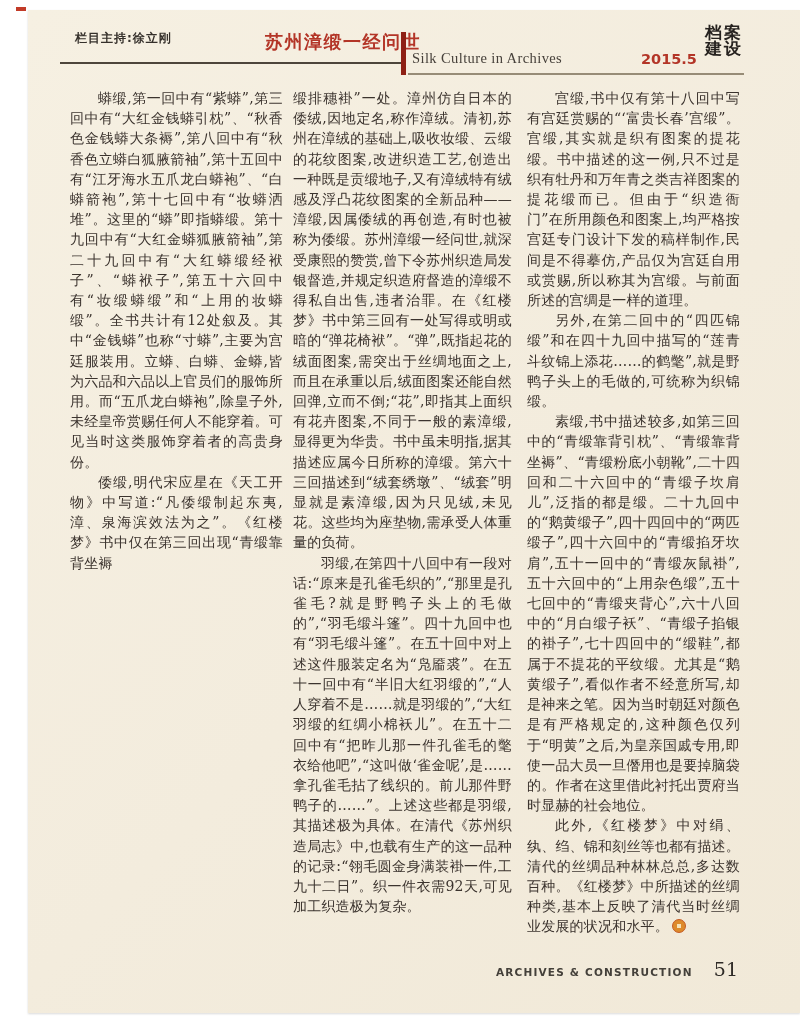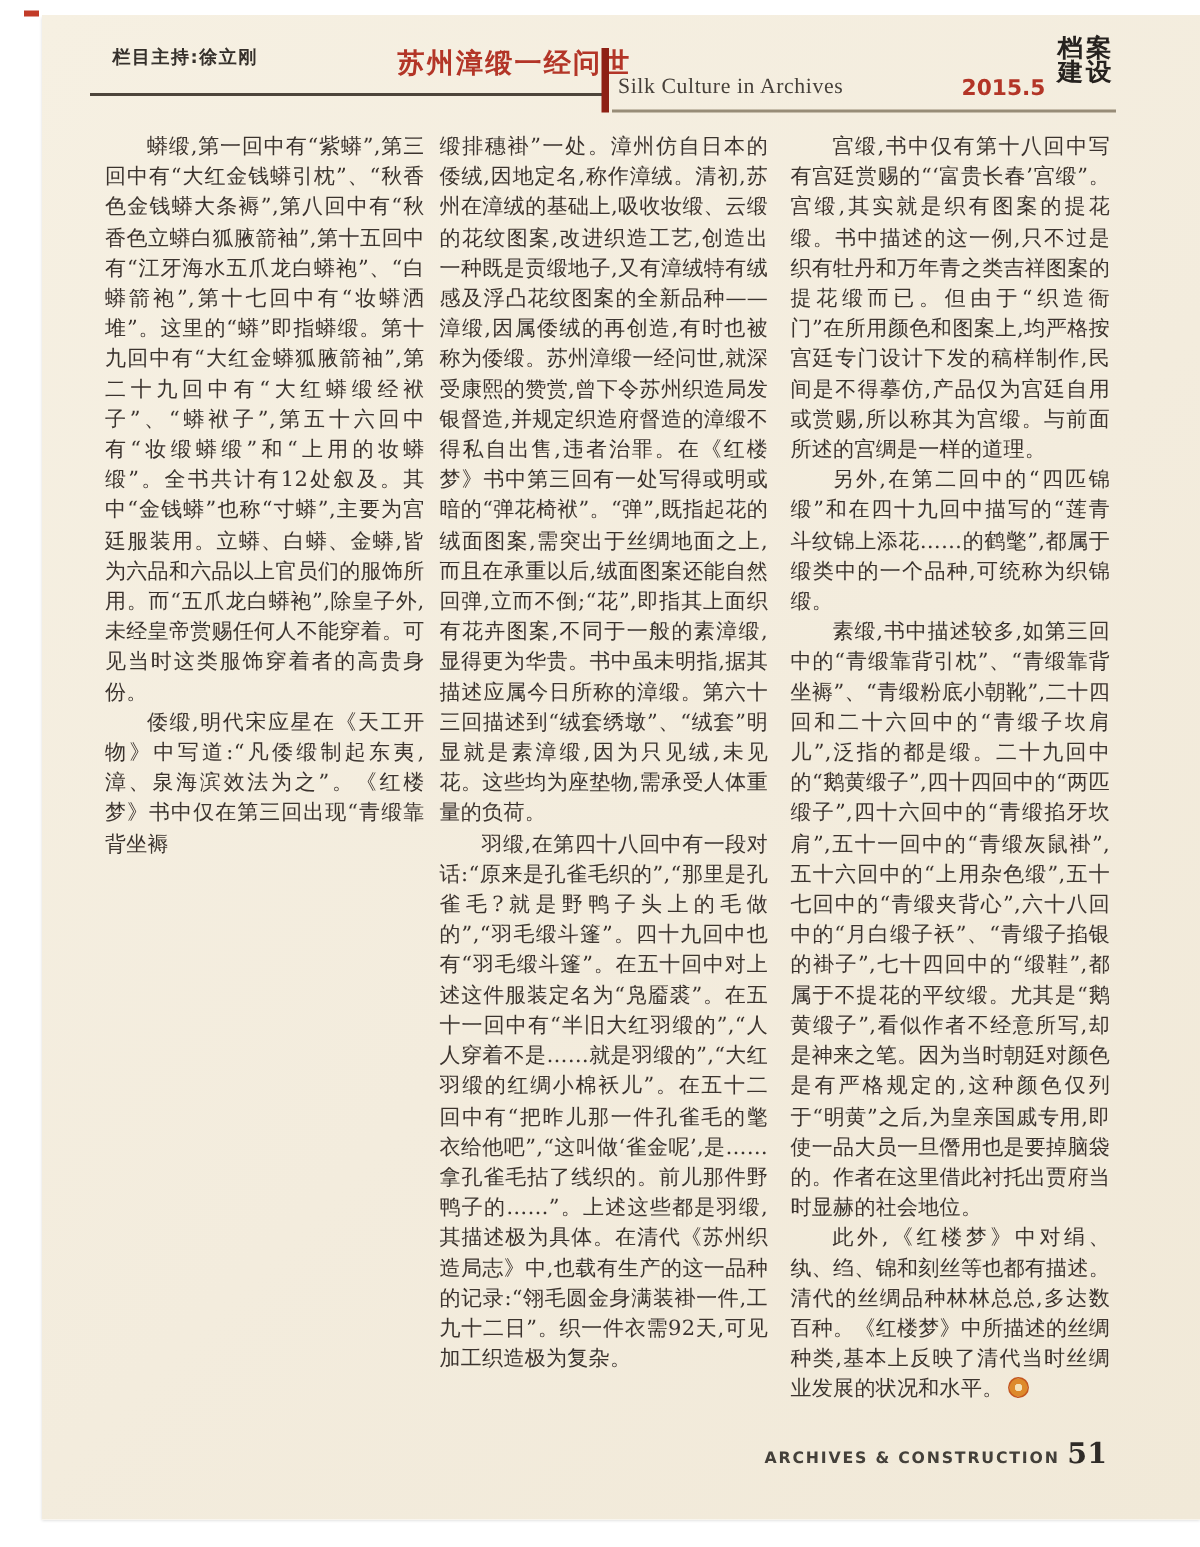--- a/index.html
+++ b/index.html
@@ -65,21 +65,21 @@
   
   .footer{
     position:absolute;top:948px;right:62px;white-space:nowrap;
     color:#3e3831;
   }
   .journal-en{
     font-size:10.5px;font-weight:bold;letter-spacing:1.2px;color:#44403a;
     font-family:"DejaVu Sans","Liberation Sans",sans-serif;
   }
   .pagenum{
-    font-size:19px;color:#2f2b27;font-weight:bold;
+    font-size:19px;color:#2f2b27;margin-left:16px;
   }
 </style>
 </head>
 <body>
 
 <div class="red-dash"></div>
 
 <div class="page">
 
   <header>
@@ -102,21 +102,21 @@
       <p class="ind">倭缎,明代宋应星在《天工开物》中写道:“凡倭缎制起东夷,漳、泉海滨效法为之”。《红楼梦》书中仅在第三回出现“青缎靠背坐褥</p>
     </section>
 
     <section class="col col2">
       <p class="cont">缎排穗褂”一处。漳州仿自日本的倭绒,因地定名,称作漳绒。清初,苏州在漳绒的基础上,吸收妆缎、云缎的花纹图案,改进织造工艺,创造出一种既是贡缎地子,又有漳绒特有绒感及浮凸花纹图案的全新品种——漳缎,因属倭绒的再创造,有时也被称为倭缎。苏州漳缎一经问世,就深受康熙的赞赏,曾下令苏州织造局发银督造,并规定织造府督造的漳缎不得私自出售,违者治罪。在《红楼梦》书中第三回有一处写得或明或暗的“弹花椅袱”。“弹”,既指起花的绒面图案,需突出于丝绸地面之上,而且在承重以后,绒面图案还能自然回弹,立而不倒;“花”,即指其上面织有花卉图案,不同于一般的素漳缎,显得更为华贵。书中虽未明指,据其描述应属今日所称的漳缎。第六十三回描述到“绒套绣墩”、“绒套”明显就是素漳缎,因为只见绒,未见花。这些均为座垫物,需承受人体重量的负荷。</p>
       <p class="ind">羽缎,在第四十八回中有一段对话:“原来是孔雀毛织的”,“那里是孔雀毛?就是野鸭子头上的毛做的”,“羽毛缎斗篷”。四十九回中也有“羽毛缎斗篷”。在五十回中对上述这件服装定名为“凫靥裘”。在五十一回中有“半旧大红羽缎的”,“人人穿着不是……就是羽缎的”,“大红羽缎的红绸小棉袄儿”。在五十二回中有“把昨儿那一件孔雀毛的氅衣给他吧”,“这叫做‘雀金呢’,是……拿孔雀毛拈了线织的。前儿那件野鸭子的……”。上述这些都是羽缎,其描述极为具体。在清代《苏州织造局志》中,也载有生产的这一品种的记录:“翎毛圆金身满装褂一件,工九十二日”。织一件衣需92天,可见加工织造极为复杂。</p>
     </section>
 
     <section class="col col3">
       <p class="ind">宫缎,书中仅有第十八回中写有宫廷赏赐的“‘富贵长春’宫缎”。宫缎,其实就是织有图案的提花缎。书中描述的这一例,只不过是织有牡丹和万年青之类吉祥图案的提花缎而已。但由于“织造衙门”在所用颜色和图案上,均严格按宫廷专门设计下发的稿样制作,民间是不得摹仿,产品仅为宫廷自用或赏赐,所以称其为宫缎。与前面所述的宫绸是一样的道理。</p>
-      <p class="ind">另外,在第二回中的“四匹锦缎”和在四十九回中描写的“莲青斗纹锦上添花……的鹤氅”,都属于缎类中的一个品种,可统称为织锦缎。</p>
+      <p class="ind">另外,在第二回中的“四匹锦缎”和在四十九回中描写的“莲青斗纹锦上添花……的鹤氅”,就是野鸭子头上的毛做的,可统称为织锦缎。</p>
       <p class="ind">素缎,书中描述较多,如第三回中的“青缎靠背引枕”、“青缎靠背坐褥”、“青缎粉底小朝靴”,二十四回和二十六回中的“青缎子坎肩儿”,泛指的都是缎。二十九回中的“鹅黄缎子”,四十四回中的“两匹缎子”,四十六回中的“青缎掐牙坎肩”,五十一回中的“青缎灰鼠褂”,五十六回中的“上用杂色缎”,五十七回中的“青缎夹背心”,六十八回中的“月白缎子袄”、“青缎子掐银的褂子”,七十四回中的“缎鞋”,都属于不提花的平纹缎。尤其是“鹅黄缎子”,看似作者不经意所写,却是神来之笔。因为当时朝廷对颜色是有严格规定的,这种颜色仅列于“明黄”之后,为皇亲国戚专用,即使一品大员一旦僭用也是要掉脑袋的。作者在这里借此衬托出贾府当时显赫的社会地位。</p>
       <p class="ind"><span>此外,《红楼梦》中对绢、纨、绉、锦和刻丝等也都有描述。清代的丝绸品种林林总总,多达数百种。《红楼梦》中所描述的丝绸种类,基本上反映了清代当时丝绸业发展的状况和水平。</span><span class="endmark"></span></p>
     </section>
   </main>
 
   <footer class="footer">
     <span class="journal-en">ARCHIVES &amp; CONSTRUCTION</span>
     <span class="pagenum">51</span>
   </footer>
 

